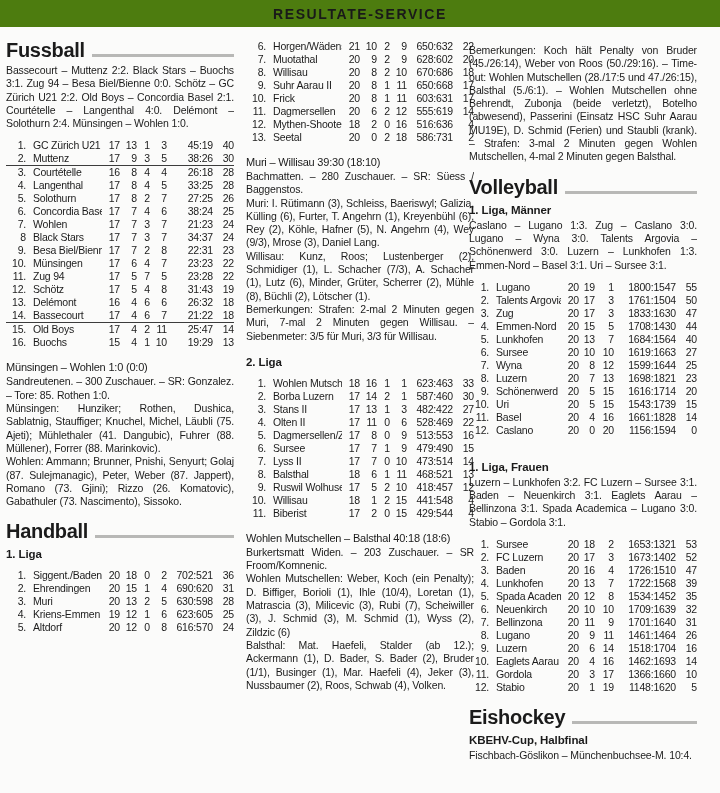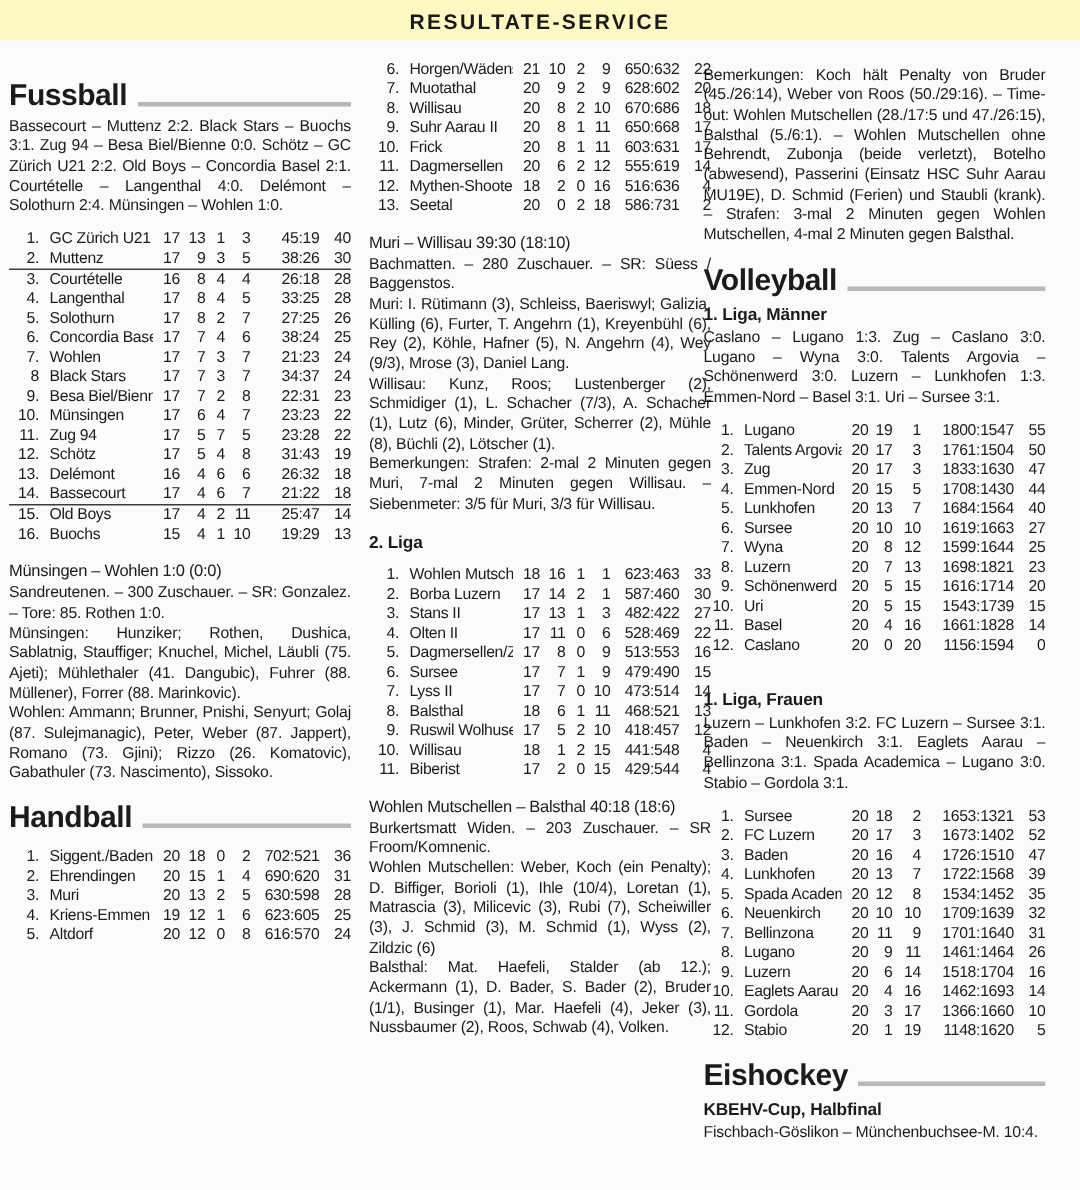--- a/index.html
+++ b/index.html
@@ -4,31 +4,31 @@
 <style>
   html,body{margin:0;padding:0;}
   body{
     width:720px;height:793px;position:relative;overflow:hidden;
     background:#fbfbfa;color:#1b1b1b;
     font-family:"Liberation Sans", sans-serif;
     -webkit-font-smoothing:antialiased;
   }
   .masthead{
     position:absolute;left:0;top:0;width:720px;height:27px;
-    background:#fef9c3;display:flex;align-items:center;justify-content:center;
+    background:#4d7c0f;display:flex;align-items:center;justify-content:center;
   }
   .masthead .mtitle{
     font-size:14px;font-weight:bold;letter-spacing:1.6px;color:#191919;
   }
   .col{position:absolute;top:38px;width:228px;height:755px;overflow:hidden;}
   #col1{left:6px}
   #col2{left:246px}
   #col3{left:469px}
 
-  .sec-h{display:flex;align-items:flex-end;margin:15px 0 3px;}
+  .sec-h{display:flex;align-items:flex-end;margin:1px 0 3px;}
   .sec-h .txt{font-size:20px;font-weight:bold;letter-spacing:-0.3px;line-height:22px;}
   .sec-h .rule{flex:1;height:3px;background:#b8b8b6;margin:0 0 4px 7px;}
   .sec-h.later{margin-top:12px;}
 
   .sub-h{font-size:11.5px;font-weight:bold;margin:6px 0 3px;letter-spacing:-0.1px;}
   .match-h{font-size:11px;font-weight:normal;margin:12px 0 2px;letter-spacing:-0.2px;white-space:nowrap;}
 
   p.body{font-size:10.5px;line-height:13.3px;text-align:justify;margin:0;letter-spacing:-0.12px;}
   p.intro{margin-top:2px;}
 
@@ -230,20 +230,21 @@
   <div>
       <p class="body">Sandreutenen. – 300 Zuschauer. – SR: Gonzalez. – Tore: 85. Rothen 1:0.</p>
       <p class="body">Münsingen: Hunziker; Rothen, Dushica, Sablatnig, Stauffiger; Knuchel, Michel, Läubli (75. Ajeti); Mühlethaler (41. Dangubic), Fuhrer (88. Müllener), Forrer (88. Marinkovic).</p>
       <p class="body">Wohlen: Ammann; Brunner, Pnishi, Senyurt; Golaj (87. Sulejmanagic), Peter, Weber (87. Jappert), Romano (73. Gjini); Rizzo (26. Komatovic), Gabathuler (73. Nascimento), Sissoko.</p>
     </div>
 
   <div class="sec-h later">
     <span class="txt">Handball</span>
     <span class="rule"></span>
   </div>
+  <div class="sub-h">1. Liga</div>
   <div class="tbl t8">
       <div class="trow">
         <span class="td td0">1.</span>
         <span class="td td1 tname">Siggent./Baden-E.</span>
         <span class="td td2">20</span>
         <span class="td td3">18</span>
         <span class="td td4">0</span>
         <span class="td td5">2</span>
         <span class="td td6">702:521</span>
         <span class="td td7">36</span>

